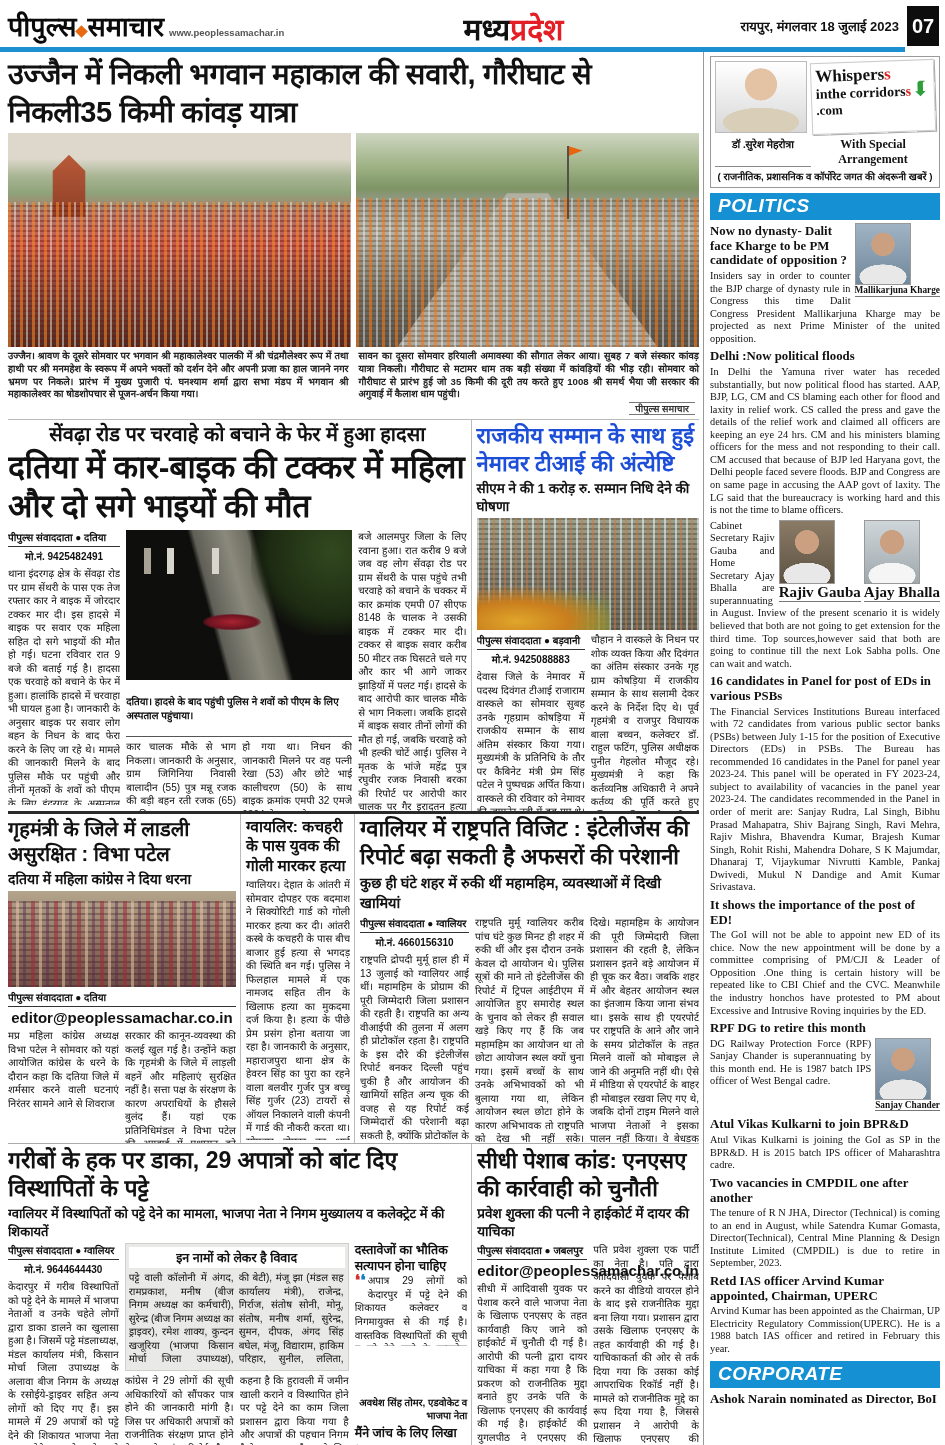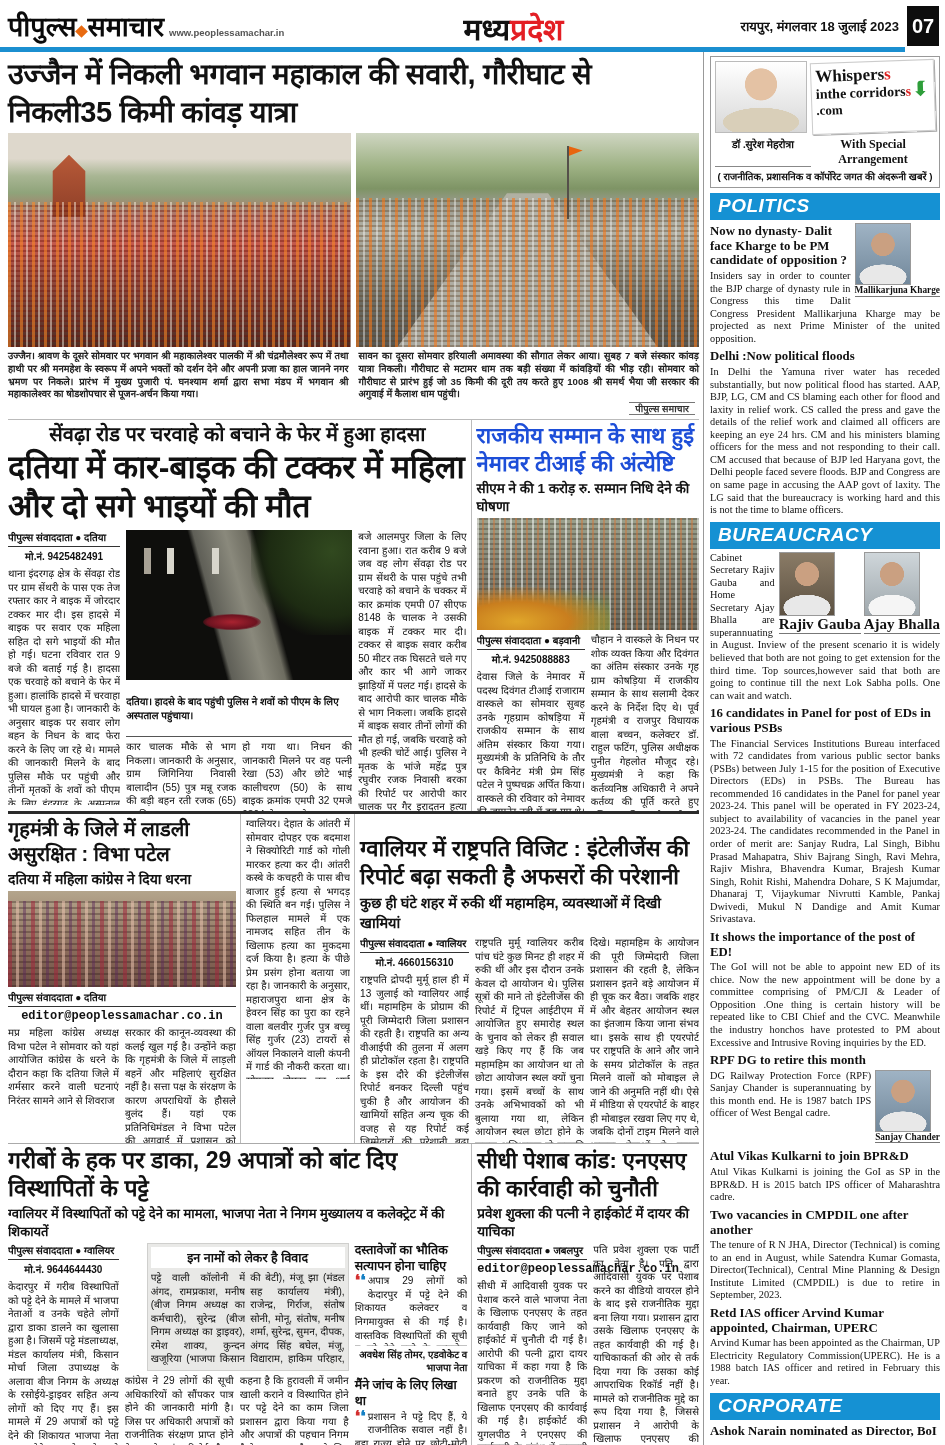--- a/index.html
+++ b/index.html
@@ -79,47 +79,47 @@
   .nem-row { display:flex; gap:6px; margin-top:3px; }
   .nem-row .c { width:110px; }
 
   
   .ladli { width:236px; padding:3px 4px 0 0; overflow:hidden; }
   .ladli-head { font-size:20px; font-weight:800; line-height:1.25; }
   .ladli-sub { font-size:14px; font-weight:800; padding:2px 0 3px 0; }
   .ph-dharna { width:100%; height:96px; background:linear-gradient(180deg,#b4a58c 0,#a08a74 30%,#8c6c5c 60%,#6e4f44 100%); }
   .ph-dharna .spk { top:10%; background-image:repeating-linear-gradient(90deg,rgba(160,40,60,.55) 0 4px,transparent 4px 8px,rgba(240,200,180,.5) 8px 11px,transparent 11px 15px,rgba(90,40,90,.45) 15px 18px,transparent 18px 23px),repeating-linear-gradient(0deg,rgba(40,20,20,.3) 0 2px,transparent 2px 6px); }
   .ladli-byline { margin-top:3px; }
-  .email { font-size:12px; font-weight:700; text-align:center; margin-bottom:3px;font-family:Liberation Mono, monospace; }
+  .email { font-size:15px; font-weight:700; text-align:center; margin-bottom:3px; }
   .ladli-row { display:flex; gap:6px;align-items:center; }
   .ladli-row .c { width:112px; }
   .murder { width:116px; padding:3px 4px 0 5px; overflow:hidden; }
   .murder-head { font-size:15.5px; font-weight:800; line-height:1.25; padding-bottom:3px; }
-  .president { width:351px; padding:21px 0 0 5px; overflow:hidden; }
+  .president { width:351px; padding:1px 0 0 5px; overflow:hidden; }
   .pres-head { font-size:22px; font-weight:800; line-height:1.25; }
   .pres-sub { font-size:14.5px; font-weight:800; padding:2px 0 4px 0; }
   .pres-row { display:flex; gap:6px; }
   .pres-row .c { width:111px; }
 
   
   .patta { width:468px; padding:3px 4px 0 0; overflow:hidden; }
   .patta-head { font-size:23px; font-weight:800; line-height:1.2; }
   .patta-sub { font-size:13px; font-weight:800; padding:2px 0 3px 0; }
   .patta-row { display:flex; gap:6px; }
   .pcol1 { width:114px; }
   .pmid { width:224px; }
   .pquotes { width:116px; }
-  .graybox { background:#e9e9e7; border:1px solid #cfcfcd; padding:3px;margin-left:22px; }
+  .graybox { background:#e9e9e7; border:1px solid #cfcfcd; padding:3px; }
   .graybox h4 { background:#fff; text-align:center; font-size:12.5px; font-weight:800; padding:2px 0; margin-bottom:3px; }
   .graybox .cols { display:flex; gap:5px; }
   .graybox .c { width:105px; }
   .pmid-cols { display:flex; gap:6px; margin-top:3px; }
   .pmid-cols .c { width:109px; }
   .qtitle { font-size:12.5px; font-weight:800; line-height:1.25; }
-  .qattr { font-size:9.8px; font-weight:800; text-align:right; padding:2px 0 4px 0; }
+  .qattr { font-size:9.8px; font-weight:800; text-align:right; padding:2px 0 4px 0;margin-top:48px; }
   .quote-glyph { float:left; font-size:17px; line-height:14px; font-weight:800; margin-right:2px; }
   .quote-glyph .r { color:#d32f2f; } .quote-glyph .b { color:#1580c4; }
   .sidhi { width:230px; padding:3px 0 0 5px; overflow:hidden; }
   .sidhi-head { font-size:22px; font-weight:800; line-height:1.25; }
   .sidhi-sub { font-size:13.5px; font-weight:800; padding:2px 0 3px 0; }
   .sidhi-row { display:flex; gap:6px; }
   .sidhi-row .c { width:110px; }
 
   
   .whispers { border:1px solid #999; padding:4px; }
@@ -240,20 +240,21 @@
         <div class="ladli-byline">
           <div class="byline"><span>पीपुल्स संवाददाता ● दतिया</span></div>
           <div class="email">editor@peoplessamachar.co.in</div>
         </div>
         <div class="ladli-row">
           <div class="c bodytxt" style="height:120px">मप्र महिला कांग्रेस अध्यक्ष विभा पटेल ने सोमवार को यहां आयोजित कांग्रेस के धरने के दौरान कहा कि दतिया जिले में शर्मसार करने वाली घटनाएं निरंतर सामने आने से शिवराज</div>
           <div class="c bodytxt" style="height:120px">सरकार की कानून-व्यवस्था की कलई खुल गई है। उन्होंने कहा कि गृहमंत्री के जिले में लाड़ली बहनें और महिलाएं सुरक्षित नहीं है। सत्ता पक्ष के संरक्षण के कारण अपराधियों के हौसले बुलंद हैं। यहां एक प्रतिनिधिमंडल ने विभा पटेल की अगुवाई में प्रशासन को ज्ञापन भी सौंपा।</div>
         </div>
       </div>
       <div class="murder vline">
+        <div class="murder-head">ग्वायलिर: कचहरी के पास युवक की गोली मारकर हत्या</div>
         <div class="bodytxt" style="height:262px">ग्वालियर। देहात के आंतरी में सोमवार दोपहर एक बदमाश ने सिक्योरिटी गार्ड को गोली मारकर हत्या कर दी। आंतरी कस्बे के कचहरी के पास बीच बाजार हुई हत्या से भगदड़ की स्थिति बन गई। पुलिस ने फिलहाल मामले में एक नामजद सहित तीन के खिलाफ हत्या का मुकदमा दर्ज किया है। हत्या के पीछे प्रेम प्रसंग होना बताया जा रहा है। जानकारी के अनुसार, महाराजपुरा थाना क्षेत्र के हेवरन सिंह का पुरा का रहने वाला बलवीर गुर्जर पुत्र बच्चू सिंह गुर्जर (23) टायरों से ऑयल निकालने वाली कंपनी में गार्ड की नौकरी करता था। सोमवार दोपहर वह भाई अमित व अन्य दो लोगों के साथ आंतरी में दुकान से राशन लेने गया था। तभी एक बदमाश ने पिस्टल से उसे दो गोली मार दीं, जिससे बलवीर की मौके पर ही मौत हो गई।</div>
       </div>
       <div class="president vline">
         <div class="pres-head">ग्वालियर में राष्ट्रपति विजिट : इंटेलीजेंस की रिपोर्ट बढ़ा सकती है अफसरों की परेशानी</div>
         <div class="pres-sub">कुछ ही घंटे शहर में रुकी थीं महामहिम, व्यवस्थाओं में दिखी खामियां</div>
         <div class="pres-row">
           <div class="c">
             <div class="byline"><span>पीपुल्स संवाददाता ● ग्वालियर</span></div>
             <div class="contact">मो.नं. 4660156310</div>
             <div class="bodytxt" style="height:200px">राष्ट्रपति द्रोपदी मुर्मू हाल ही में 13 जुलाई को ग्वालियर आई थीं। महामहिम के प्रोग्राम की पूरी जिम्मेदारी जिला प्रशासन की रहती है। राष्ट्रपति का अन्य वीआईपी की तुलना में अलग ही प्रोटोकॉल रहता है। राष्ट्रपति के इस दौरे की इंटेलीजेंस रिपोर्ट बनकर दिल्ली पहुंच चुकी है और आयोजन की खामियों सहित अन्य चूक की वजह से यह रिपोर्ट कई जिम्मेदारों की परेशानी बढ़ा सकती है, क्योंकि प्रोटोकॉल के तहत तैयारी अधूरी ही नजर आई, फिर चाहे आयोजन स्थल का चुनाव हो या फिर सुरक्षा व्यवस्था की बात।</div>
@@ -336,21 +337,20 @@
           <div class="nm">Mallikarjuna Kharge</div>
         </div>
       <h3>Now no dynasty- Dalit face Kharge to be PM candidate of opposition ?</h3>
       <p>Insiders say in order to counter the BJP charge of dynasty rule in Congress this time Dalit Congress President Mallikarjuna Kharge may be projected as next Prime Minister of the united opposition.</p>
     </div>
     <div class="side-item">
       <h3>Delhi :Now political floods</h3>
       <p>In Delhi the Yamuna river water has receded substantially, but now political flood has started. AAP, BJP, LG, CM and CS blaming each other for flood and laxity in relief work. CS called the press and gave the details of the relief work and claimed all officers are keeping an eye 24 hrs. CM and his ministers blaming officers for the mess and not responding to their call. CM accused that because of BJP led Haryana govt, the Delhi people faced severe floods. BJP and Congress are on same page in accusing the AAP govt of laxity. The LG said that the bureaucracy is working hard and this is not the time to blame officers.</p>
     </div>
 
-    <div class="secbar">BUREAUCRACY</div>
     <div class="side-item">
       <div class="pics-2">
         <div class="one">
             <div class="img"></div>
             <div class="nm">Rajiv Gauba</div>
           </div>
         <div class="one">
             <div class="img w"></div>
             <div class="nm">Ajay Bhalla</div>
           </div>

